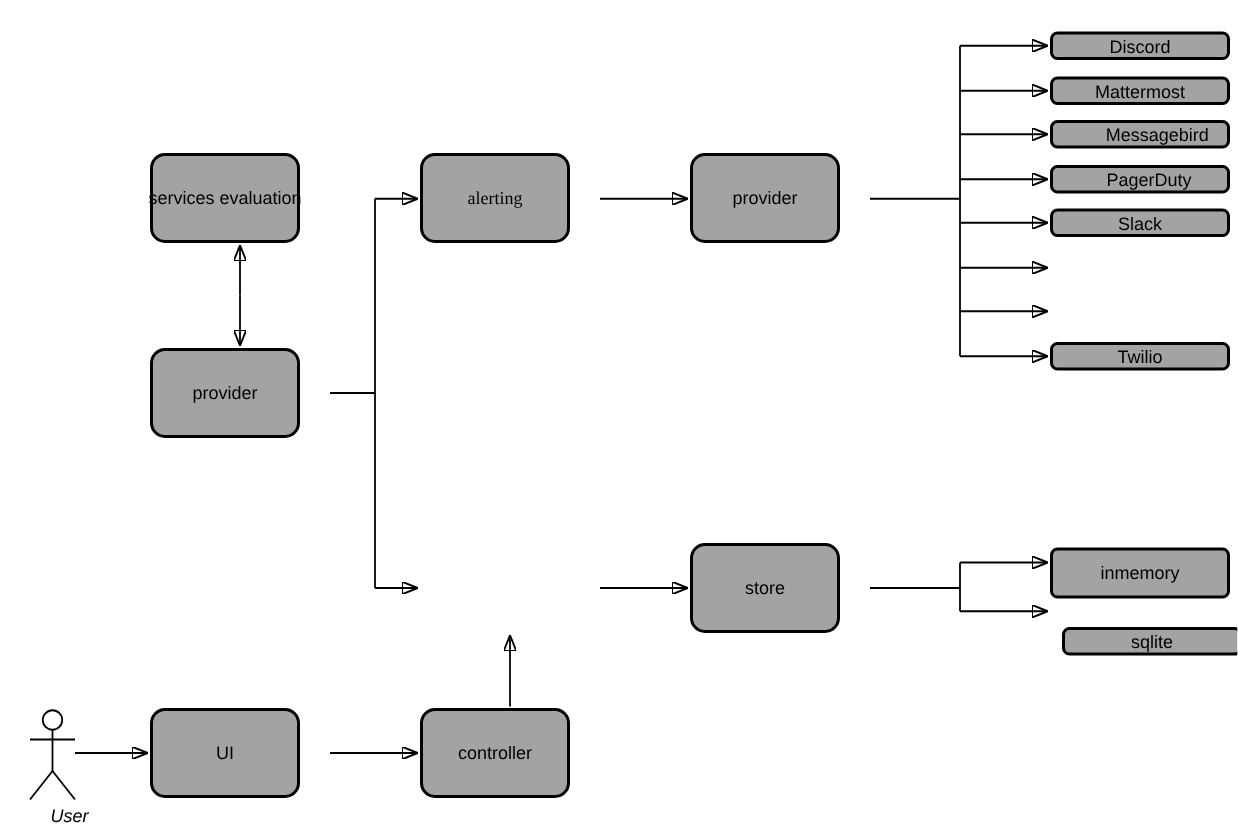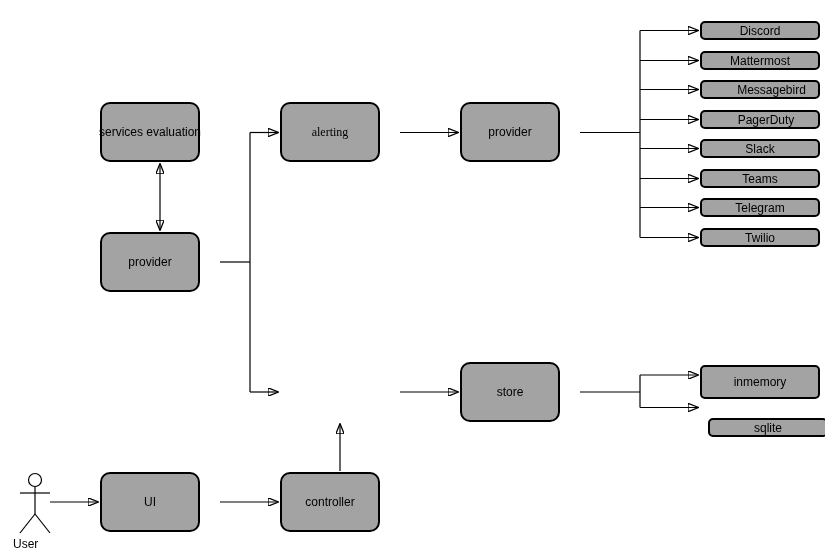--- a/index.html
+++ b/index.html
@@ -43,23 +43,24 @@
   .node.small {
     width: 120px;
     height: 19px;
     border-radius: 5px;
   }
   .actor-label {
     position: absolute;
     left: 13px;
     top: 537px;
     width: 46px;
-    text-align: left;
+    text-align: right;
     font-size: 12px;
     color: #000000;
+    font-style: italic;
   }
 </style>
 </head>
 <body>
 
 <div class="canvas">
 
   <svg class="edges" width="825" height="558" viewBox="0 0 825 558">
     <defs>
       <marker id="arrow" viewBox="0 0 10 8" refX="9.5" refY="4" markerWidth="10.5" markerHeight="8.5" markerUnits="userSpaceOnUse" orient="auto">
@@ -150,23 +151,21 @@
   <div class="node small" style="left:700px; top:21px;">Discord</div>
 
   <div class="node small" style="left:700px; top:51px;">Mattermost</div>
 
   <div class="node small" style="left:700px; top:80px;padding-left:23px;">Messagebird</div>
 
   <div class="node small" style="left:700px; top:110px;padding-left:12px;">PagerDuty</div>
 
   <div class="node small" style="left:700px; top:139px;">Slack</div>
 
-  <div class="node small" style="left:700px; top:169px;">Teams</div>
 
-  <div class="node small" style="left:700px; top:198px;">Telegram</div>
 
   <div class="node small" style="left:700px; top:228px;">Twilio</div>
 
   <div class="node small" style="left:700px; top:365px; height:34px;">inmemory</div>
 
   <div class="node small" style="left:708px; top:398px;margin-top:20px;">sqlite</div>
 
   <div class="actor-label">User</div>
 
 </div>

